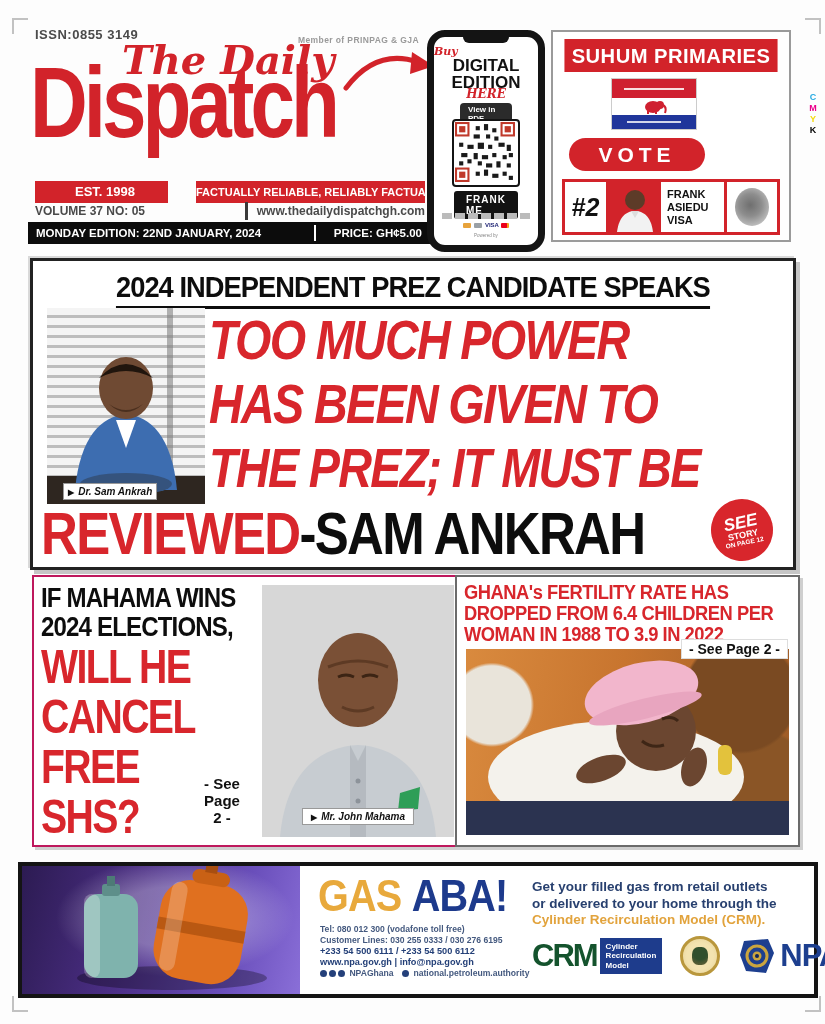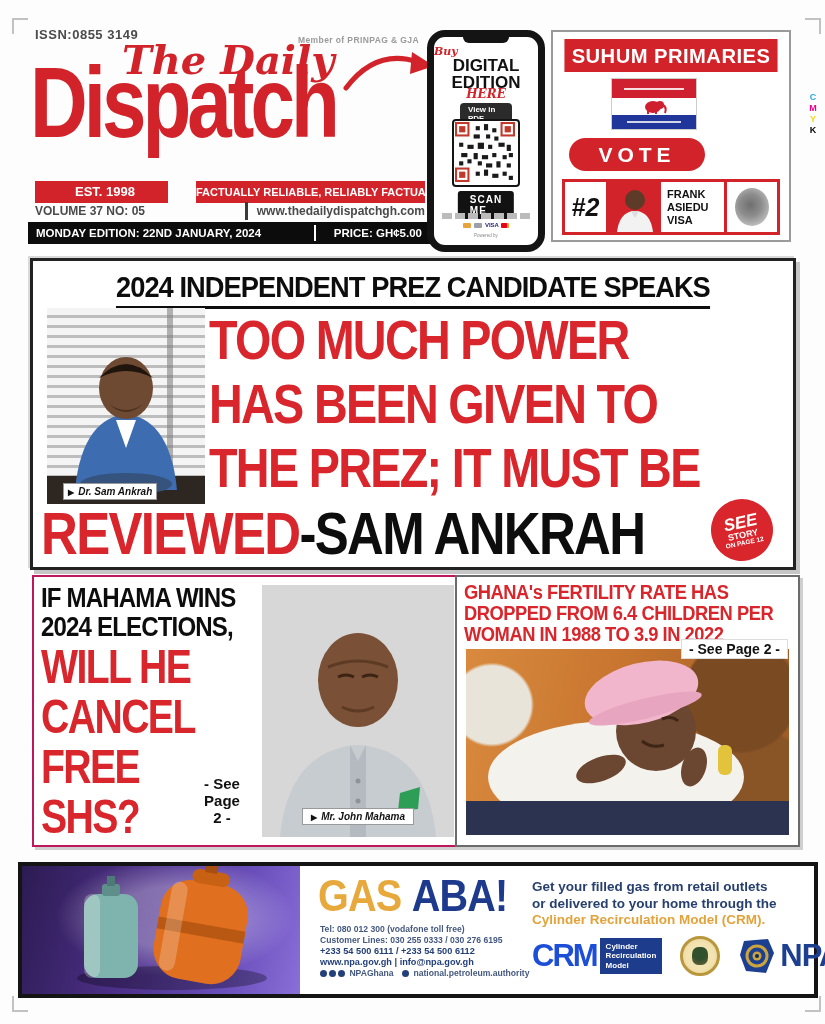--- a/index.html
+++ b/index.html
@@ -94,21 +94,21 @@
   .kicker{display:inline-block;font-size:29px;font-weight:900;color:#0d0d0d;letter-spacing:-1px;
           transform:scaleX(.94);transform-origin:center;border-bottom:3px solid #0d0d0d;padding-bottom:2px;}
   .ms-photo{position:absolute;left:14px;top:47px;width:158px;height:196px;overflow:hidden;
             background:
               linear-gradient(90deg,rgba(0,0,0,0) 0 76%,rgba(120,120,120,.55) 76% 80%,rgba(0,0,0,0) 80%),
               repeating-linear-gradient(180deg,#f4f4f4 0 7px,#bdbdbd 7px 10px);}
   .ms-caption{position:absolute;left:30px;top:222px;background:#fff;border:1px solid #999;color:#111;
               font-size:10px;font-weight:700;font-style:italic;padding:2px 4px;white-space:nowrap;}
   .ms-caption .tri{color:#111;font-style:normal;font-size:8px;margin-right:4px;}
   .hl{position:absolute;left:176px;color:#d8262c;font-size:55px;font-weight:900;letter-spacing:-2px;
-      line-height:1;white-space:nowrap;}
+      line-height:1;white-space:nowrap;font-style:italic;}
   .hl .sx{transform:scaleX(.85);}
   .hl4{position:absolute;left:8px;top:243px;font-size:60px;font-weight:900;letter-spacing:-2px;
        line-height:1;white-space:nowrap;}
   .hl4 .sx{transform:scaleX(.85);}
   .hl4 .red{color:#d8262c;} .hl4 .blk{color:#0d0d0d;}
   .badge{position:absolute;left:678px;top:238px;width:62px;height:62px;border-radius:50%;background:#d8262c;
          color:#fff;text-align:center;transform:rotate(-12deg);display:flex;flex-direction:column;
          justify-content:center;line-height:1;}
   .badge .b1{font-size:17px;font-weight:900;font-style:italic;}
   .badge .b2{font-size:9px;font-weight:900;}
@@ -155,21 +155,21 @@
   .ad-brand .sx{transform:scaleX(.88);}
   .ad-brand .gas{color:#e8a93c;margin-right:12px;} .ad-brand .aba{color:#1d3a8c;}
   .ad-contacts{position:absolute;left:298px;top:58px;font-size:8.6px;font-weight:700;color:#44597f;line-height:11px;}
   .ad-contacts .strong{color:#233f77;font-size:9.2px;}
   .ad-contacts .dot{display:inline-block;width:7px;height:7px;border-radius:50%;background:#24407a;
                     vertical-align:-1px;margin-right:2px;}
   .ad-tag{position:absolute;left:510px;top:13px;font-size:13.5px;font-weight:800;color:#28406f;line-height:16.5px;}
   .ad-tag .gold{color:#e2a33c;}
   .ad-logos{position:absolute;left:510px;top:70px;display:flex;align-items:center;gap:18px;}
   .crm-lock{display:flex;align-items:center;}
-  .crm-big{font-size:31px;font-weight:900;color:#1d4ed8;letter-spacing:-2px;margin-right:3px;}
+  .crm-big{font-size:31px;font-weight:900;color:#14532d;letter-spacing:-2px;margin-right:3px;}
   .crm-box{background:#1e3c8c;color:#fff;font-size:8px;font-weight:700;line-height:9.5px;padding:4px 6px;}
   .seal{width:40px;height:40px;border-radius:50%;border:3px solid #b9973c;box-sizing:border-box;
         background:radial-gradient(circle,#f3e3b0 0 55%,#e4cf92 100%);position:relative;}
   .seal i{position:absolute;left:50%;top:50%;transform:translate(-50%,-50%);width:16px;height:18px;
           background:radial-gradient(circle at 50% 35%,#31502d 0 45%,#6d6437 100%);border-radius:40%;}
   .npa-lock{display:flex;align-items:center;}
   .npa-big{font-size:31px;font-weight:900;color:#1d3f8f;letter-spacing:-1px;margin-left:4px;}
 </style>
 </head>
 <body>
@@ -251,21 +251,21 @@
             <rect x="20" y="19" width="2" height="3"></rect>
             <rect x="25" y="20" width="2" height="2"></rect>
           <rect x="10" y="24" width="2" height="2"></rect>
             <rect x="14" y="23" width="2" height="3"></rect>
             <rect x="18" y="25" width="3" height="2"></rect>
           <rect x="23" y="24" width="2" height="2"></rect>
             <rect x="26" y="26" width="2" height="2"></rect>
         </g>
       </svg>
     </div>
-    <div class="ph-scan">SCAN ME</div>
+    <div class="ph-scan">FRANK ME</div>
     <div class="ph-tiny"></div>
     <div class="ph-pay">
       <span class="chip" style="background:#e7a33c"></span>
       <span class="chip" style="background:#9aa0a6"></span>
       <span>VISA</span>
       <span class="chip" style="background:radial-gradient(circle at 30% 50%,#eb001b 0 60%,#f79e1b 61%)"></span>
     </div>
     <div class="ph-powered">Powered by</div>
   </div>
 

